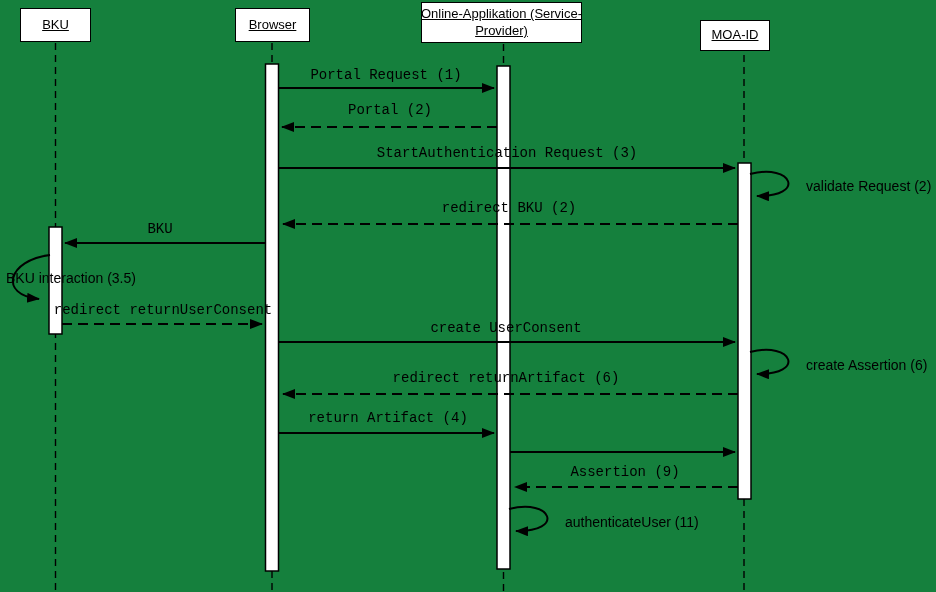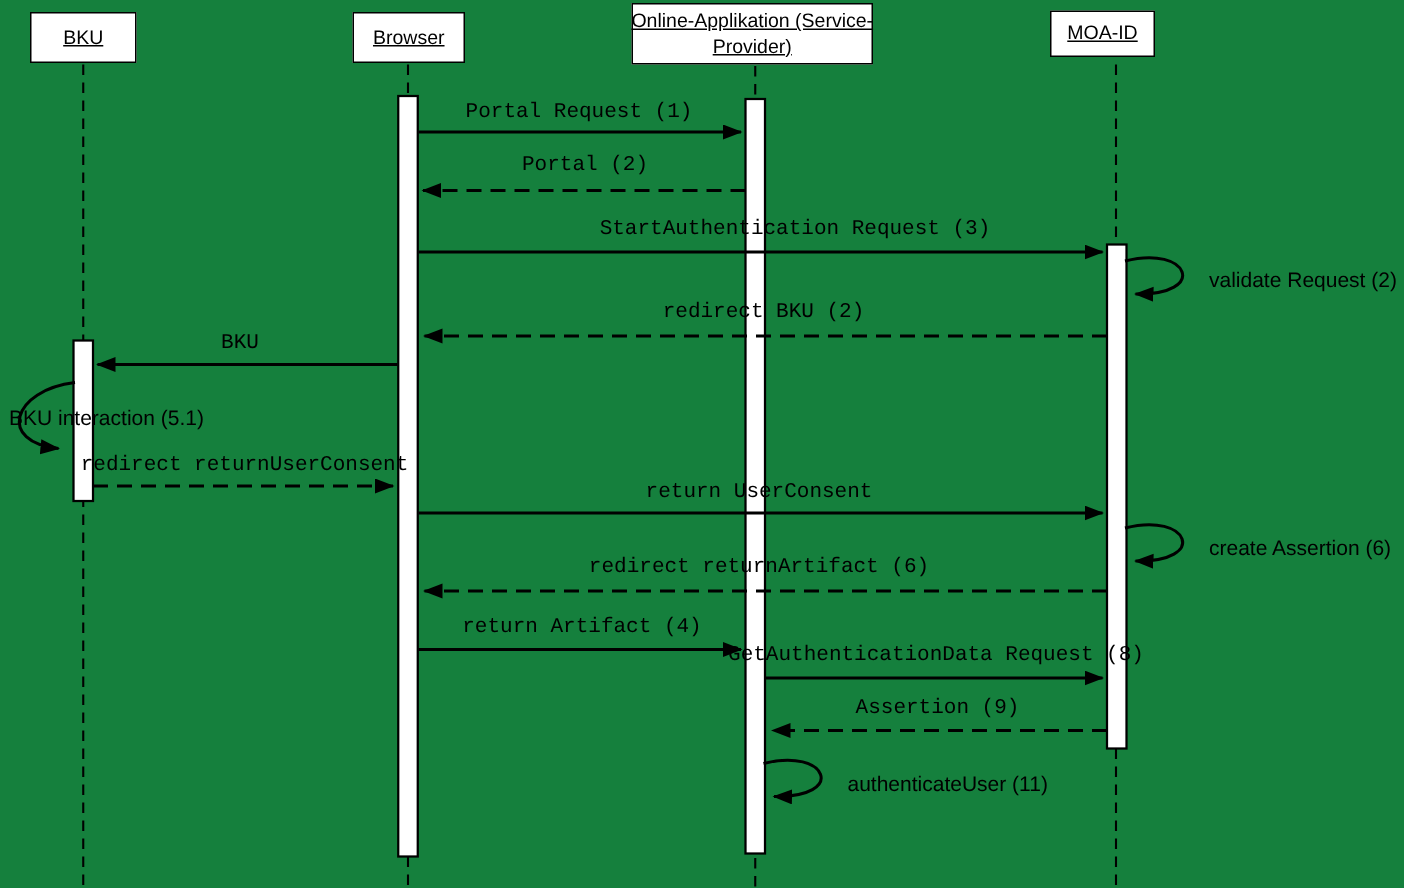--- a/index.html
+++ b/index.html
@@ -62,33 +62,32 @@
   <div class="actor" style="left:20px;top:8px;width:71px;height:34px">
     <span class="u">BKU</span>
   </div>
   <div class="actor" style="left:235px;top:8px;width:75px;height:34px">
     <span class="u">Browser</span>
   </div>
   <div class="actor" style="left:421px;top:2px;width:161px;height:41px">
     <span class="u">Online-Applikation (Service-</span>
     <span class="u">Provider)</span>
   </div>
-  <div class="actor" style="left:700px;top:7px;width:70px;height:31px">
+  <div class="actor" style="left:700px;top:20px;width:70px;height:31px">
     <span class="u">MOA-ID</span>
   </div>
 
   <div class="lbl c" style="left:386px;top:67px">Portal Request (1)</div>
   <div class="lbl c" style="left:390px;top:102px">Portal (2)</div>
-  <div class="lbl c" style="left:530px;top:145px">StartAuthentication Request (3)</div>
+  <div class="lbl c" style="left:507px;top:145px">StartAuthentication Request (3)</div>
   <div class="lbl" style="left:806px;top:178px">validate Request (2)</div>
   <div class="lbl c" style="left:509px;top:200px">redirect BKU (2)</div>
   <div class="lbl c" style="left:160px;top:221px">BKU</div>
-  <div class="lbl" style="left:6px;top:270px">BKU interaction (5.1)</div>
+  <div class="lbl" style="left:6px;top:270px">BKU interaction (3.5)</div>
   <div class="lbl c" style="left:163px;top:302px">redirect returnUserConsent</div>
-  <div class="lbl c" style="left:506px;top:320px">return UserConsent</div>
+  <div class="lbl c" style="left:506px;top:320px">create UserConsent</div>
   <div class="lbl" style="left:806px;top:357px">create Assertion (6)</div>
   <div class="lbl c" style="left:506px;top:370px">redirect returnArtifact (6)</div>
   <div class="lbl c" style="left:388px;top:410px">return Artifact (4)</div>
-  <div class="lbl c" style="left:624px;top:429px">GetAuthenticationData Request (8)</div>
   <div class="lbl c" style="left:625px;top:464px">Assertion (9)</div>
   <div class="lbl" style="left:565px;top:514px">authenticateUser (11)</div>
 
 </div>
 
 </body></html>

